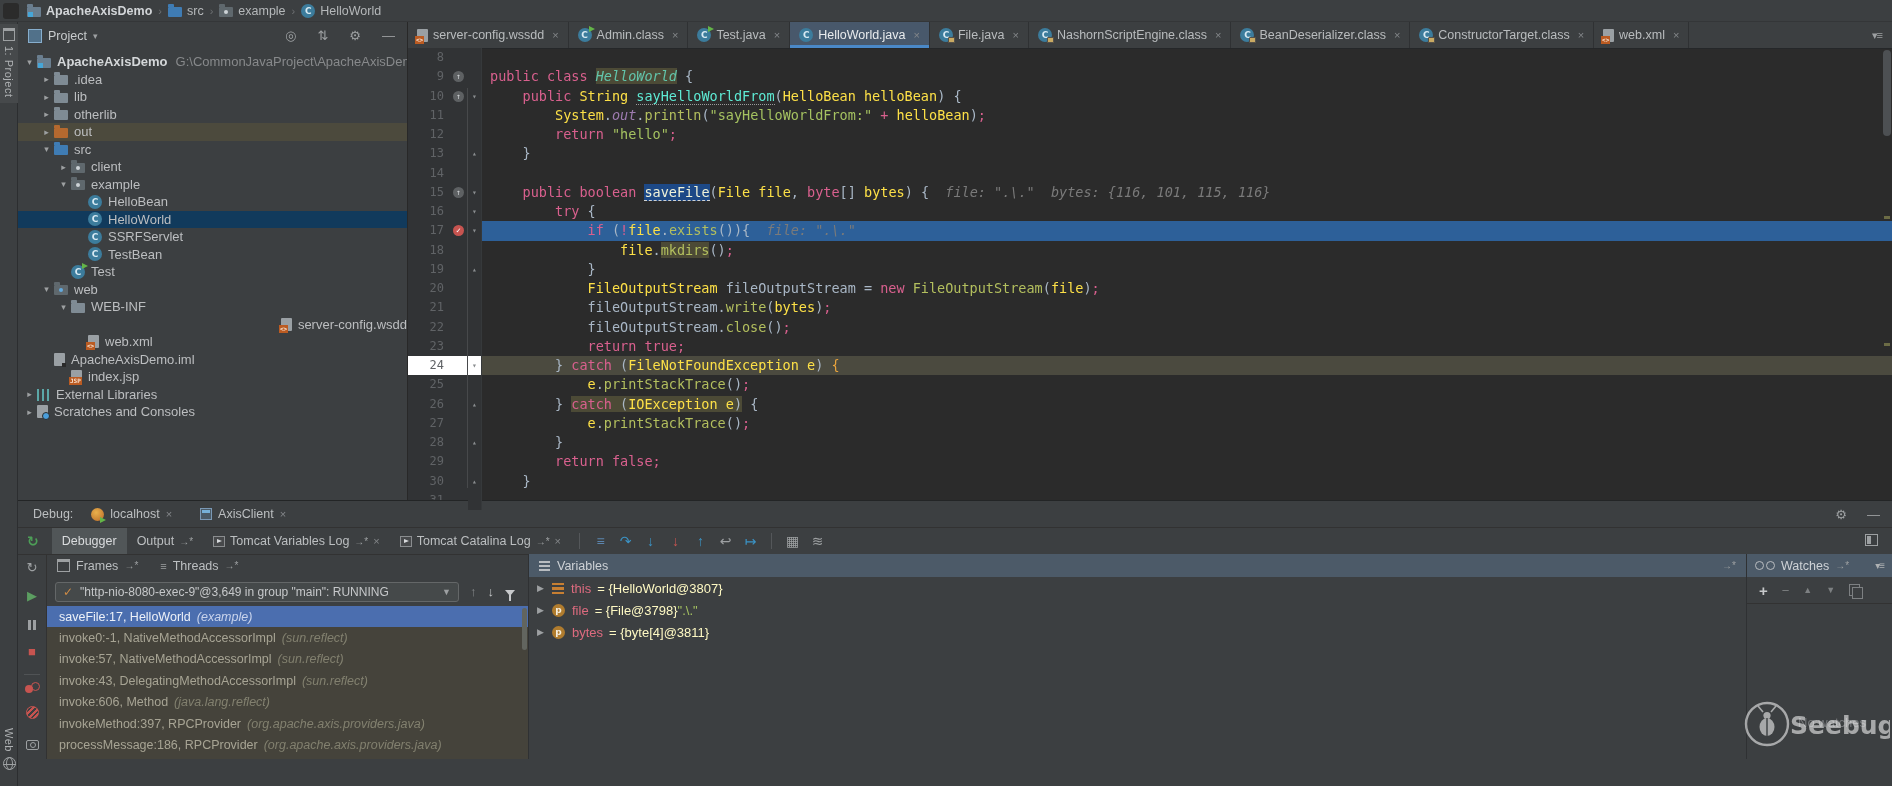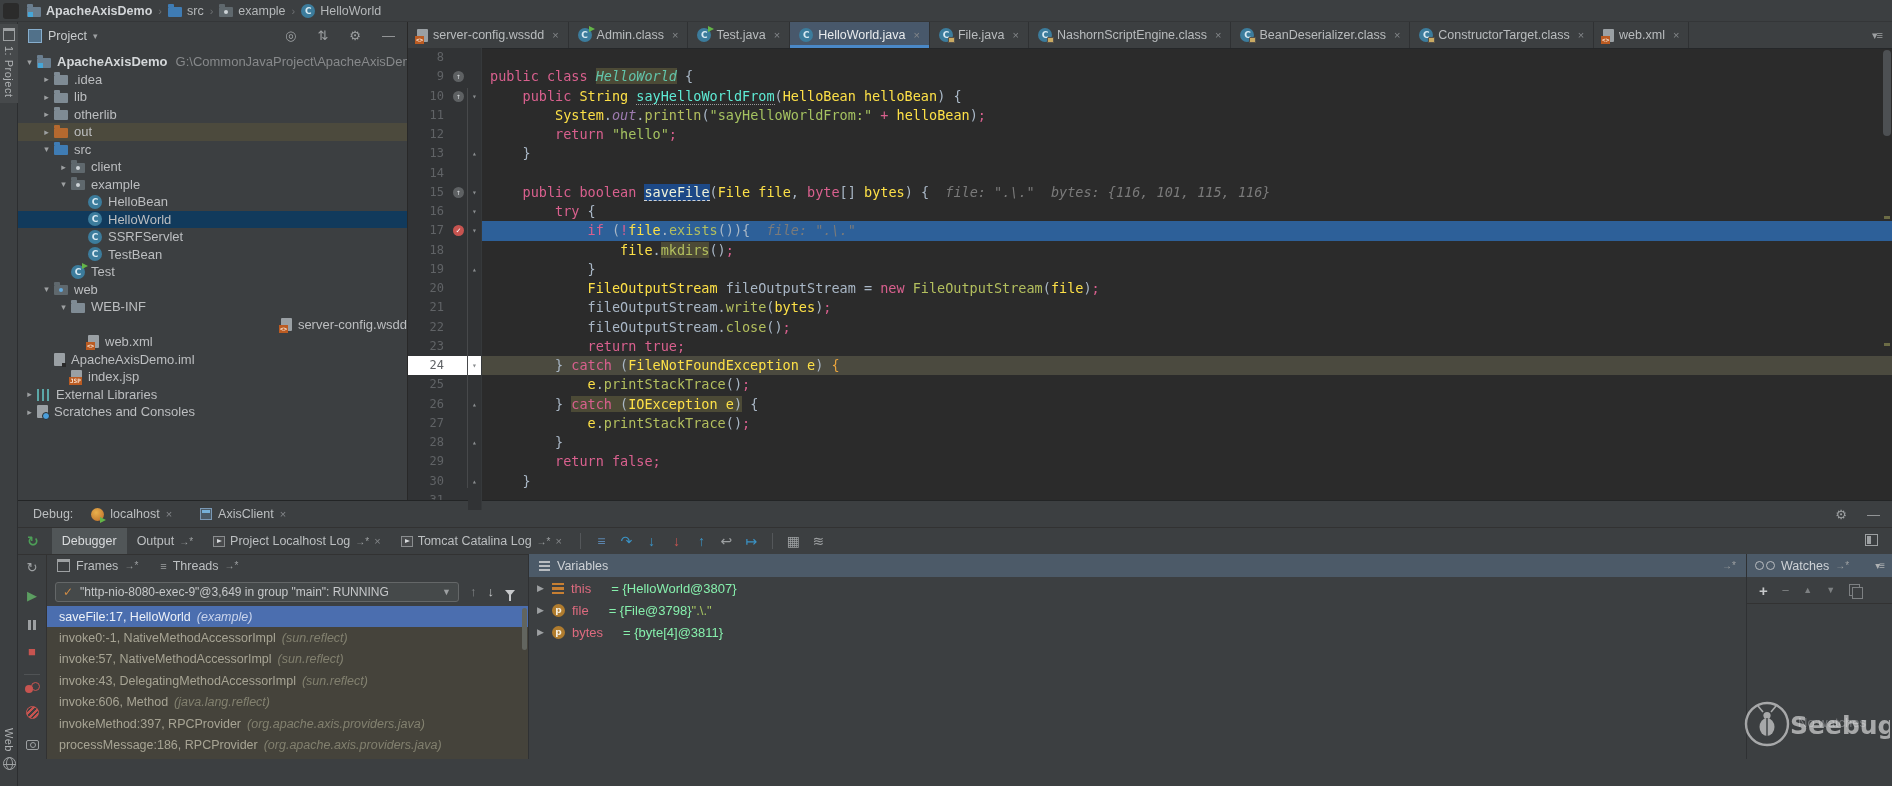--- a/index.html
+++ b/index.html
@@ -171,21 +171,21 @@
   .frow.sel .pkg{color:#c9d4ec}
   #fscroll{position:absolute;right:1px;top:2px;width:5px;height:42px;background:#62655f;border-radius:3px}
 
   #vars{flex:1;position:relative;border-left:1px solid #2f3133}
   #vheader{height:23px;background:#4c5a68;display:flex;align-items:center;padding:0 10px;color:#ced2d6;font-size:12.5px;gap:7px}
   .vh-ic{width:11px;height:10px;background:linear-gradient(#b8bcc0 0 2px,transparent 2px 4px,#b8bcc0 4px 6px,transparent 6px 8px,#b8bcc0 8px 10px);flex:none}
   #vheader .pin{margin-left:auto}
   .vrow{height:22px;display:flex;align-items:center;padding-left:8px;font-size:13px}
   .vrow .tri{color:#9da0a2;font-size:9px;width:15px;flex:none}
   .vrow .vname{color:#dd6b7f;margin-left:7px}
-  .vrow .vval{color:#86efac;margin-left:20px}
+  .vrow .vval{color:#fef9c3;margin-left:6px}
   .vrow .vstr{color:#a5c261}
 
   #watches{width:145px;flex:none;position:relative;border-left:1px solid #2f3133}
   #wheader{height:23px;background:#4c5a68;display:flex;align-items:center;padding:0 8px;color:#ced2d6;font-size:12.5px;gap:6px}
   #wheader .wmenu{margin-left:auto;color:#aeb1b3;font-size:10px;letter-spacing:-1px}
   #wtoolbar{height:26px;border-bottom:1px solid #323232;display:flex;align-items:center;gap:14px;padding-left:12px;color:#7d8082}
   .wplus{color:#c6c8ca;font-size:15px;font-weight:bold}
   .wdim{font-size:13px}
   .wtri{font-size:9px}
   #wbody{position:absolute;top:49px;left:0;right:0;bottom:0}
@@ -605,21 +605,21 @@
     <span id="view-tabs" style="display:flex;align-items:center;height:26px">
         <span class="vtab sel">
           <span>Debugger</span>
         </span>
         <span class="vtab">
           <span>Output</span>
           <span class="pin">→*</span>
         </span>
         <span class="vtab">
           <span class="ic ic-console"></span>
-          <span>Project Localhost Log</span>
+          <span>Tomcat Variables Log</span>
           <span class="pin">→*</span>
           <span class="x">×</span>
         </span>
         <span class="vtab">
           <span class="ic ic-console"></span>
           <span>Tomcat Catalina Log</span>
           <span class="pin">→*</span>
           <span class="x">×</span>
         </span>
       </span>

